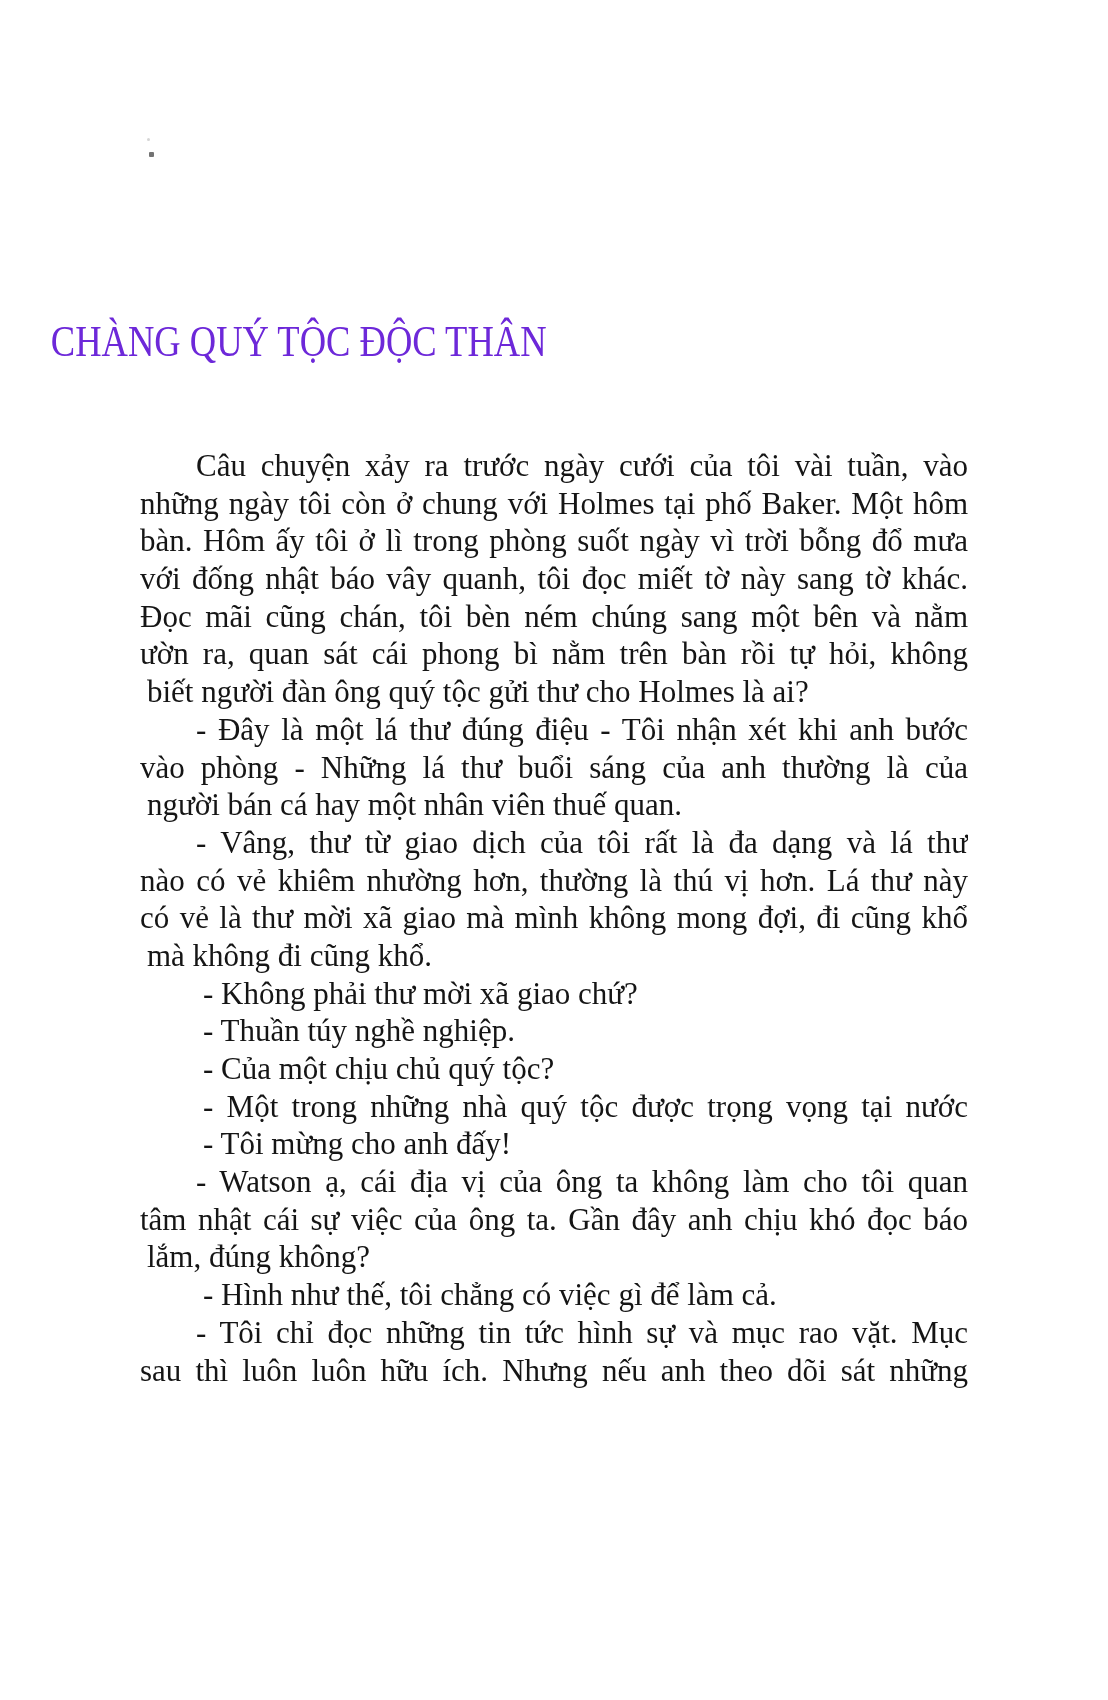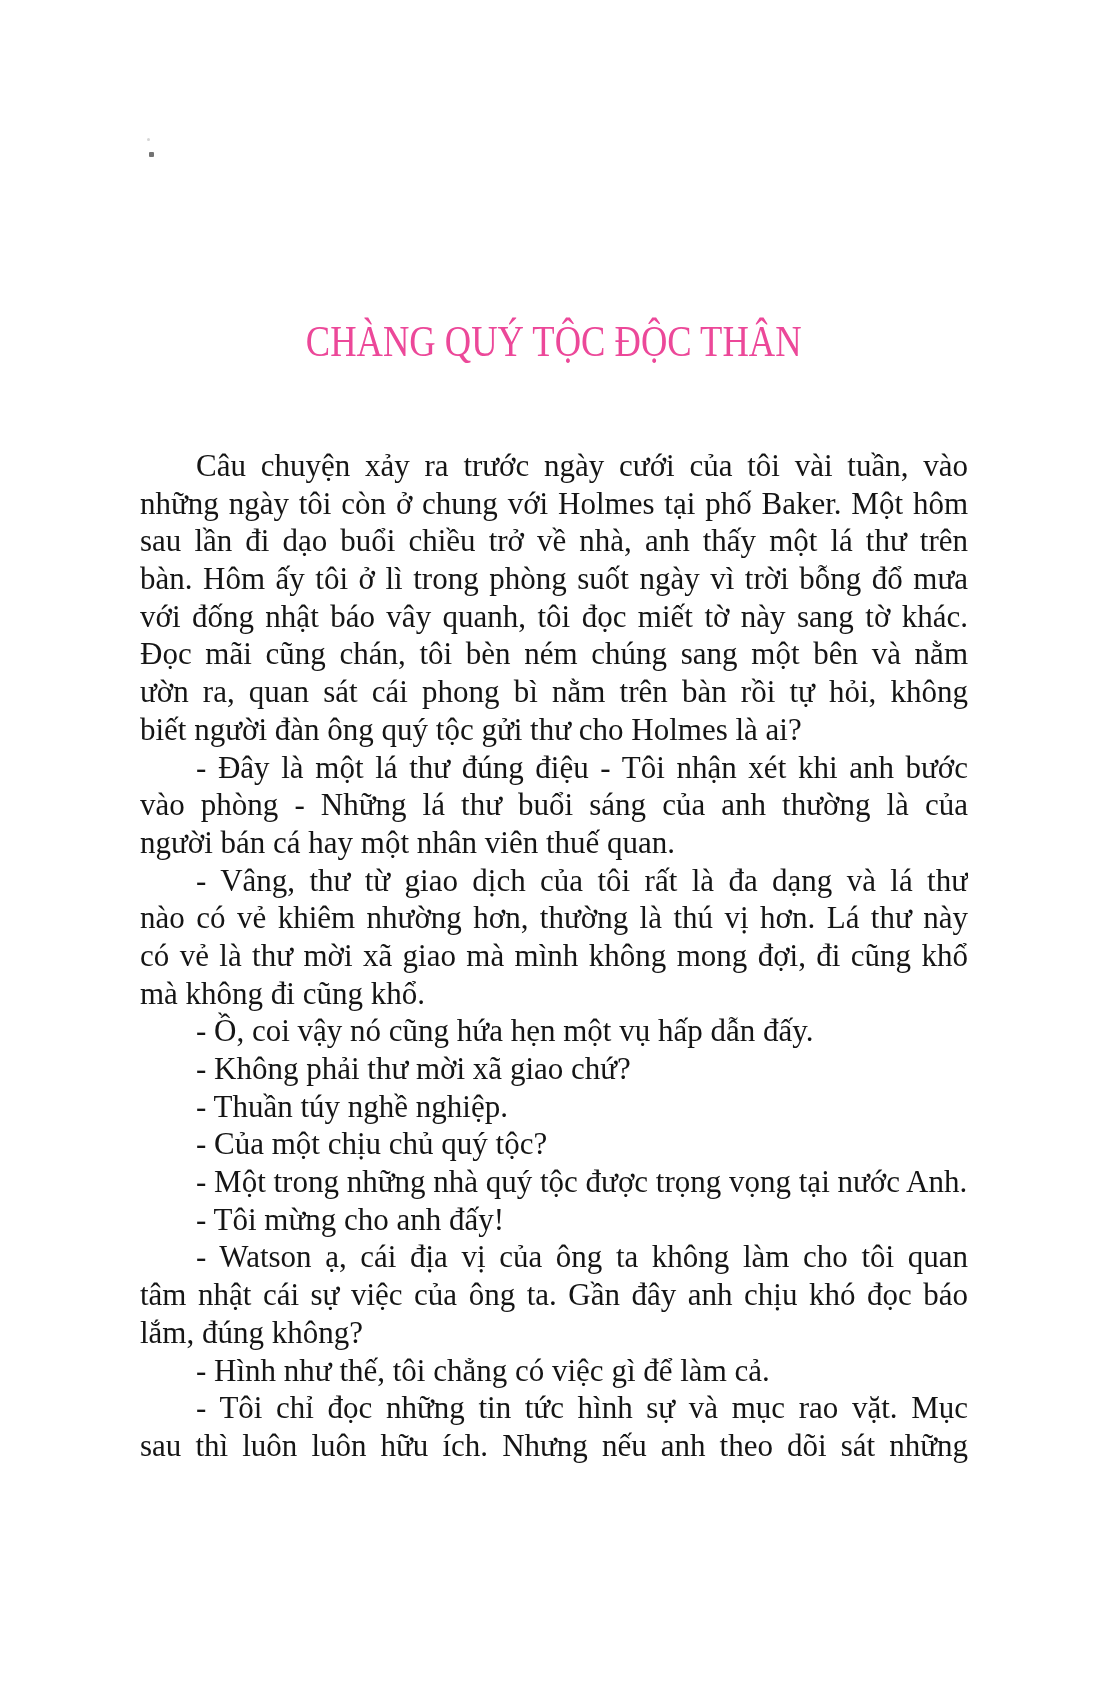--- a/index.html
+++ b/index.html
@@ -35,26 +35,25 @@
     height: 3px;
     background: #b9b9b9;
     border-radius: 50%;
     opacity: 0.6;
   }
   .title {
     position: absolute;
     top: 318px;
     left: 0;
     width: 100%;
-    text-align: center;
     font-size: 44px;
     line-height: 1.1;
     font-weight: 400;
     white-space: nowrap;
-    color: #ec4899;
+    color: #6d28d9;
   }
   .title .squeeze {
     display: inline-block;
     transform: scaleX(0.83);
     transform-origin: 50% 50%;
     letter-spacing: 0px;
   }
   .body-text {
     position: absolute;
     left: 140px;
@@ -73,57 +72,54 @@
     text-align-last: justify;
     white-space: normal;
     overflow: hidden;
     height: 37.7px;
   }
   .line.first {
     text-indent: 56px;
   }
   .line.last {
     text-align-last: left;
+    margin-left: 7px;
   }
 </style>
 </head>
 <body>
 
 <div class="page">
   <div class="speck-faint"></div>
   <div class="speck"></div>
 
   <div class="title">
     <span class="squeeze">CHÀNG QUÝ TỘC ĐỘC THÂN</span>
   </div>
 
   <div class="body-text">
       <div class="paragraph">
         <div class="line first">Câu chuyện xảy ra trước ngày cưới của tôi vài tuần, vào</div>
         <div class="line">những ngày tôi còn ở chung với Holmes tại phố Baker. Một hôm</div>
-        <div class="line">sau lần đi dạo buổi chiều trở về nhà, anh thấy một lá thư trên</div>
         <div class="line">bàn. Hôm ấy tôi ở lì trong phòng suốt ngày vì trời bỗng đổ mưa</div>
         <div class="line">với đống nhật báo vây quanh, tôi đọc miết tờ này sang tờ khác.</div>
         <div class="line">Đọc mãi cũng chán, tôi bèn ném chúng sang một bên và nằm</div>
         <div class="line">ườn ra, quan sát cái phong bì nằm trên bàn rồi tự hỏi, không</div>
         <div class="line last">biết người đàn ông quý tộc gửi thư cho Holmes là ai?</div>
       </div>
       <div class="paragraph">
         <div class="line first">- Đây là một lá thư đúng điệu - Tôi nhận xét khi anh bước</div>
         <div class="line">vào phòng - Những lá thư buổi sáng của anh thường là của</div>
         <div class="line last">người bán cá hay một nhân viên thuế quan.</div>
       </div>
       <div class="paragraph">
         <div class="line first">- Vâng, thư từ giao dịch của tôi rất là đa dạng và lá thư</div>
         <div class="line">nào có vẻ khiêm nhường hơn, thường là thú vị hơn. Lá thư này</div>
         <div class="line">có vẻ là thư mời xã giao mà mình không mong đợi, đi cũng khổ</div>
         <div class="line last">mà không đi cũng khổ.</div>
-      </div>
-      <div class="paragraph">
-        <div class="line first last">- Ồ, coi vậy nó cũng hứa hẹn một vụ hấp dẫn đấy.</div>
       </div>
       <div class="paragraph">
         <div class="line first last">- Không phải thư mời xã giao chứ?</div>
       </div>
       <div class="paragraph">
         <div class="line first last">- Thuần túy nghề nghiệp.</div>
       </div>
       <div class="paragraph">
         <div class="line first last">- Của một chịu chủ quý tộc?</div>
       </div>

